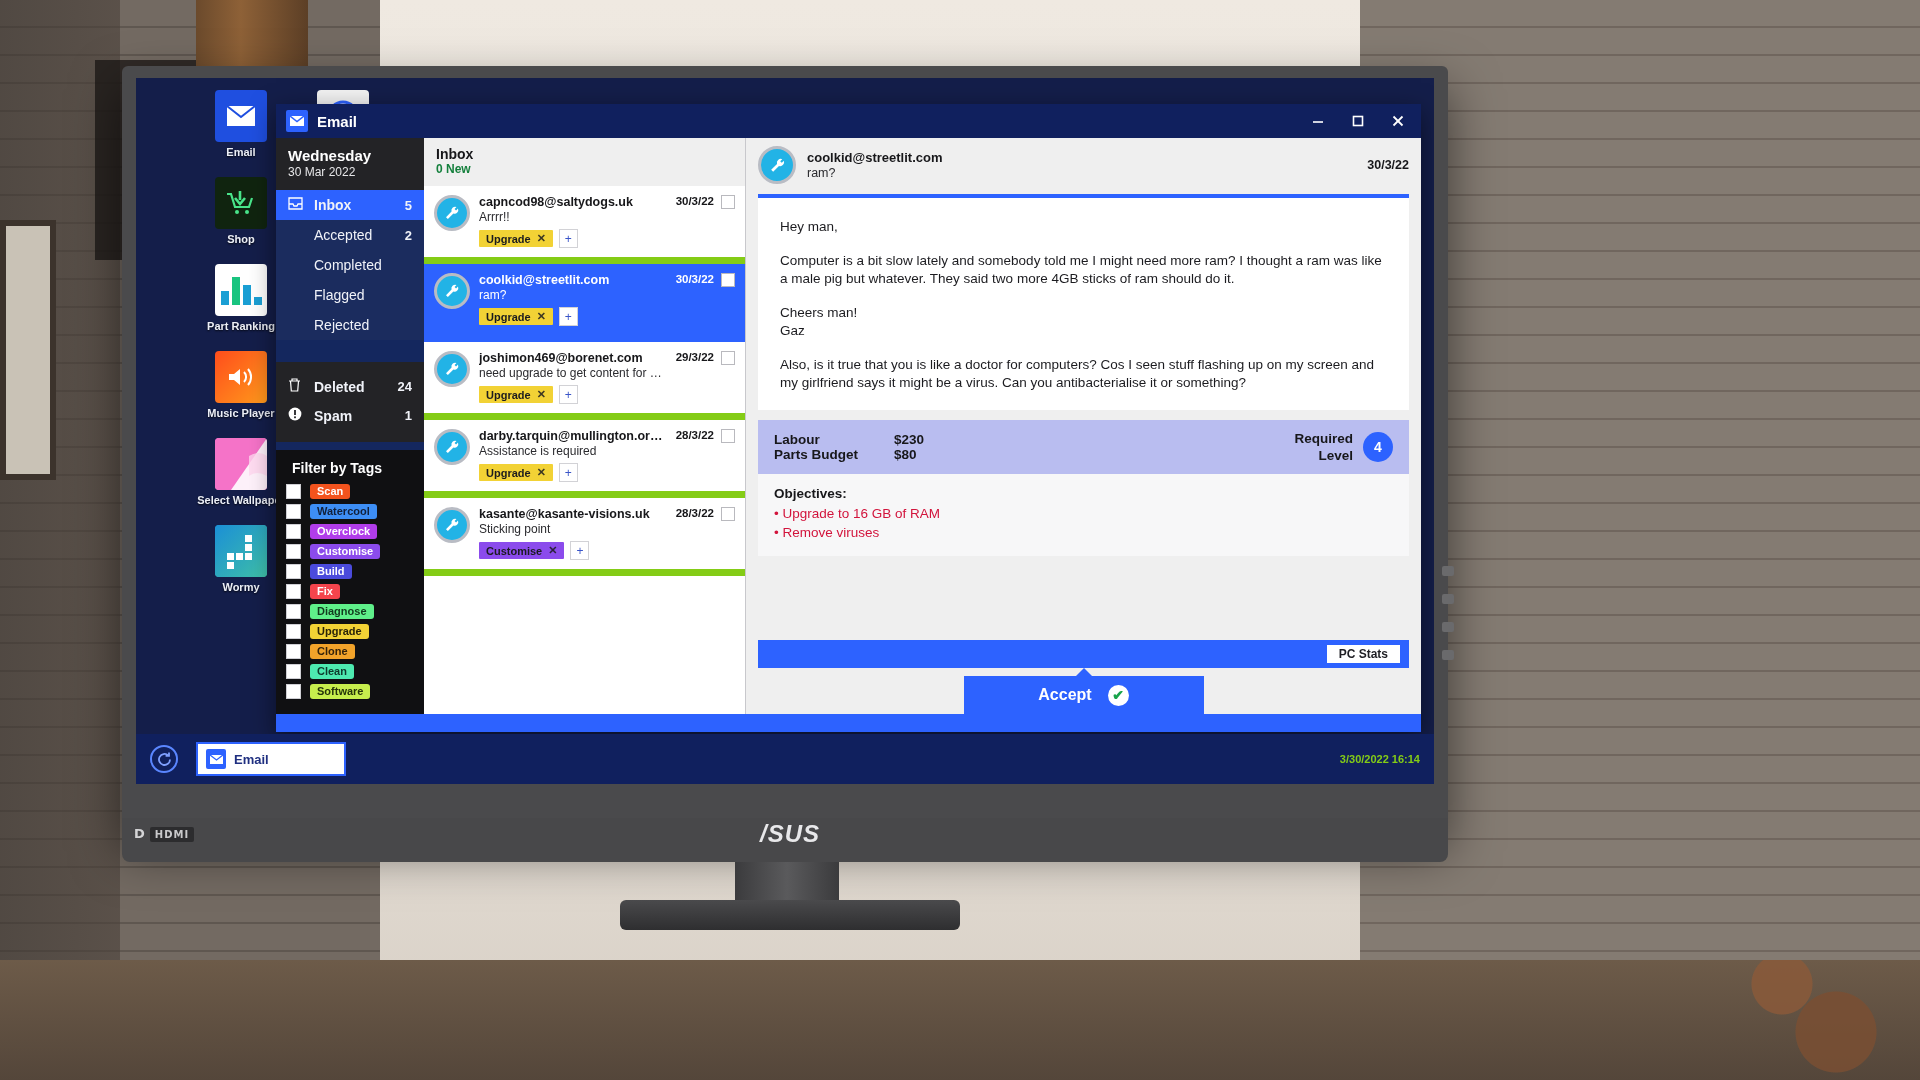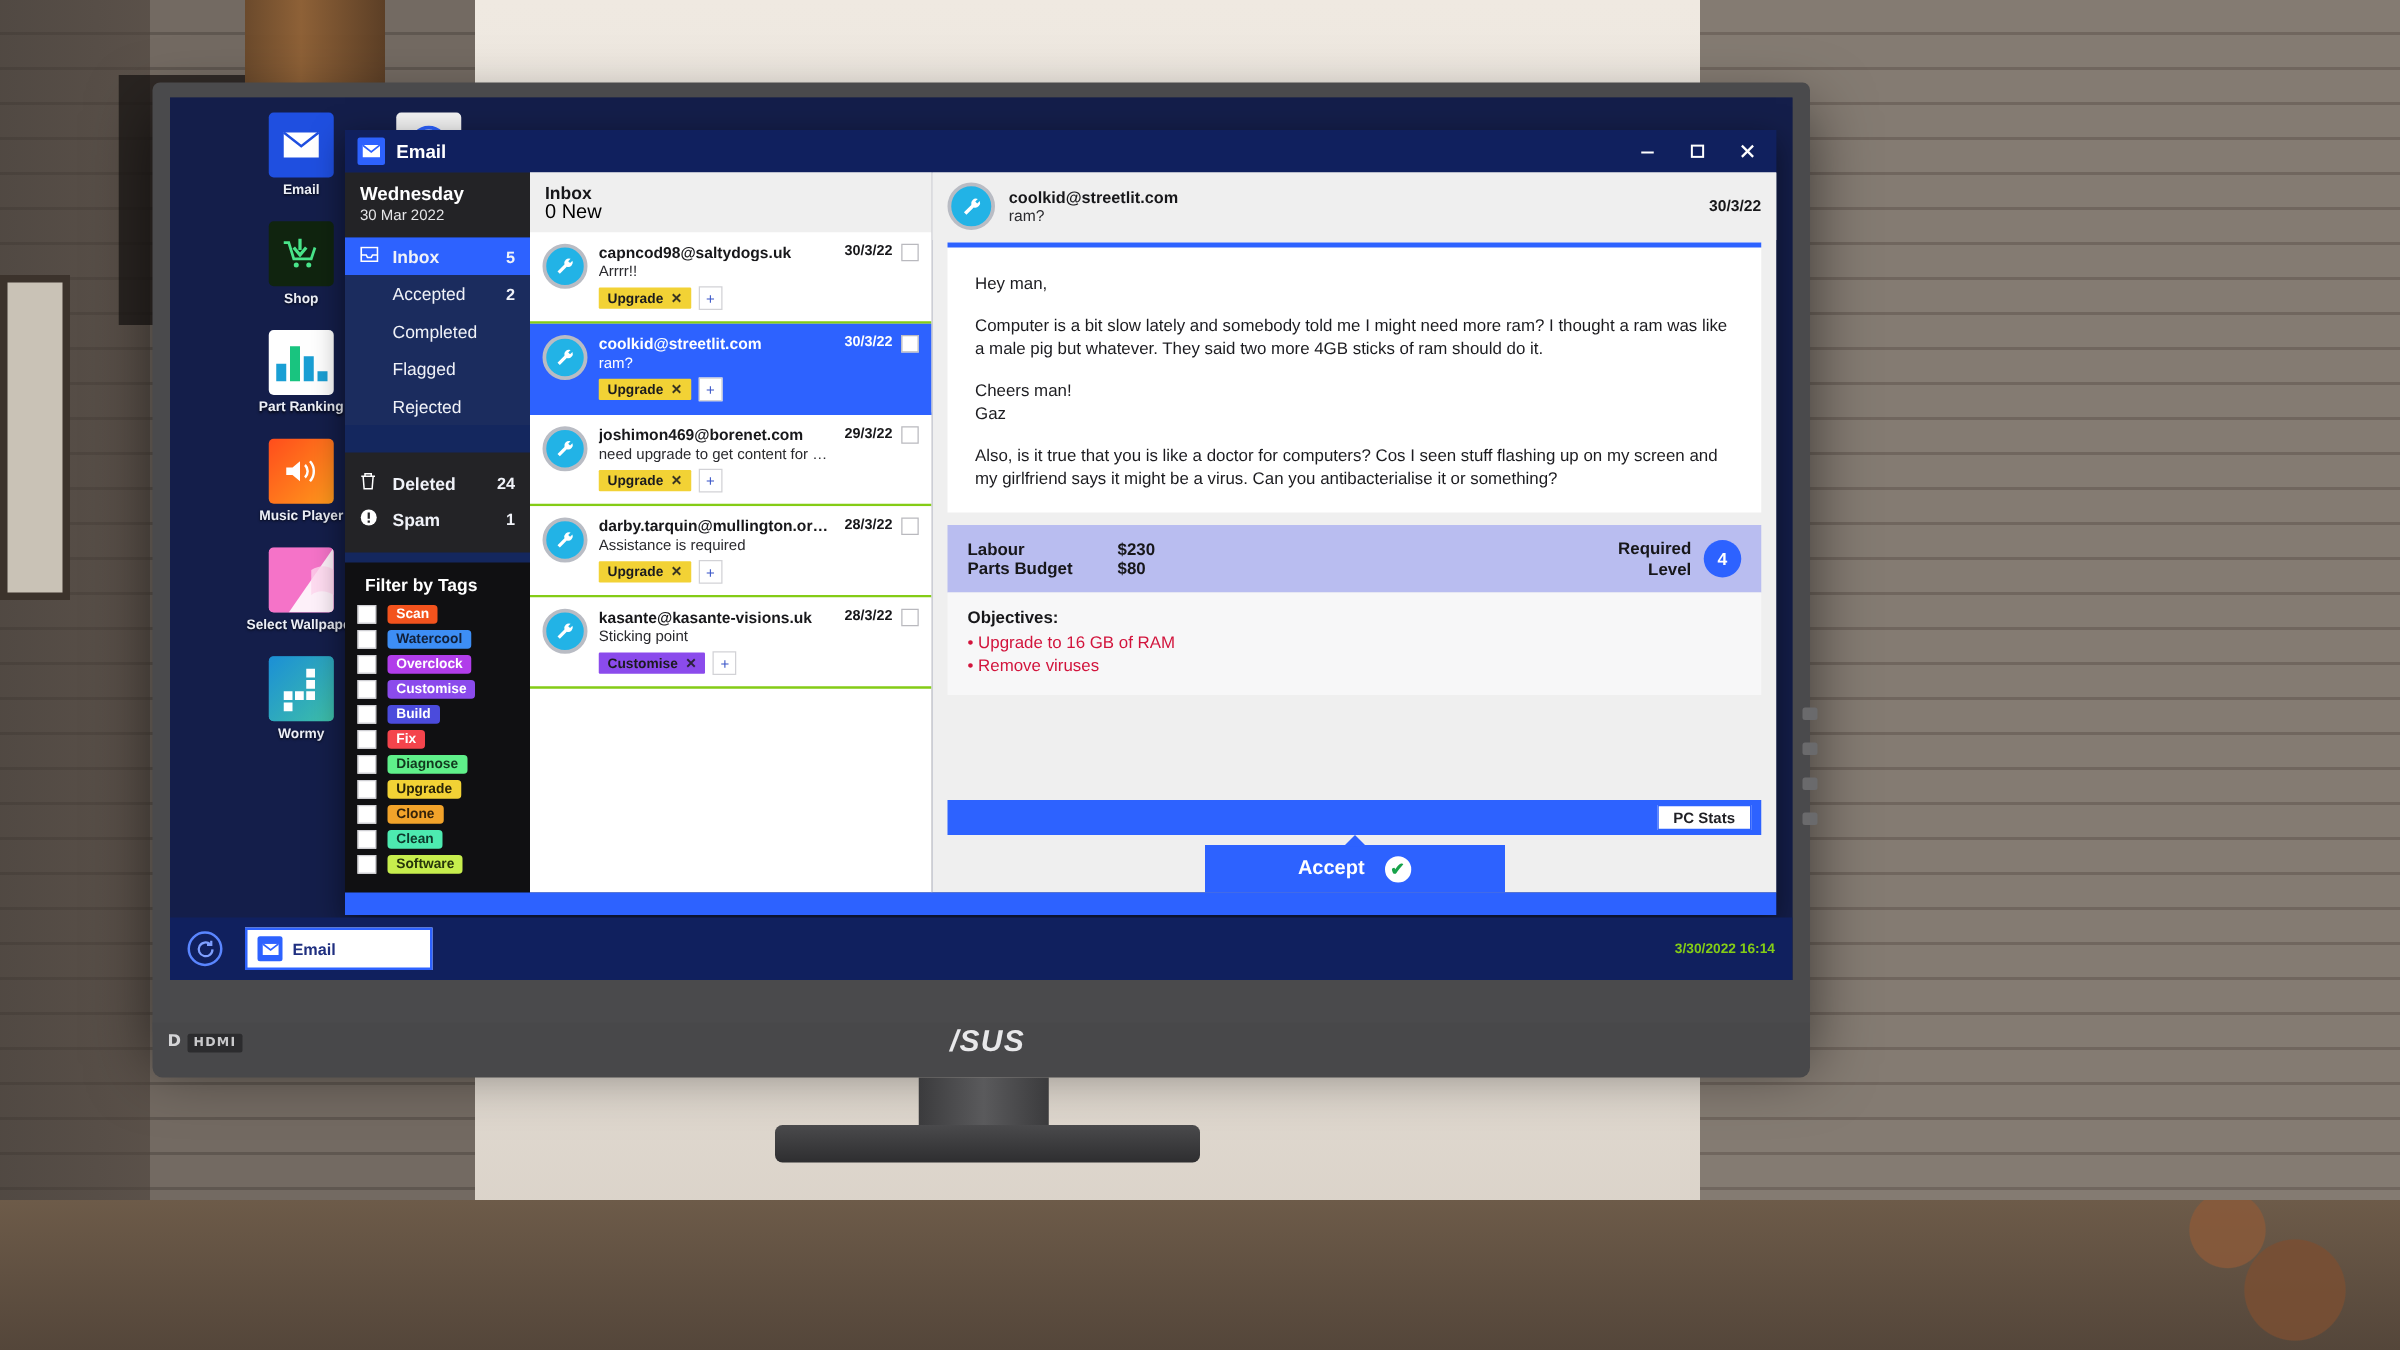--- a/index.html
+++ b/index.html
@@ -181,23 +181,23 @@
   }
   .tag-pill {
     font-size: 11px; font-weight:700; padding: 1px 7px 2px 7px; border-radius: 3px;
     color:#111; white-space:nowrap;
   }
 
   
   .list-pane { width: 322px; flex:0 0 322px; background:#fff; display:flex; flex-direction:column; border-right:1px solid #c8c8cc;}
   .list-head { background:#efefef; padding: 8px 12px 9px 12px; }
   .list-head .lh1 { font-size: 14px; font-weight:700; color:#17171a; line-height:16px;}
-  .list-head .lh2 { font-size: 16px; font-weight:400; color:#000000; line-height:15px;}
+  .list-head .lh2 { font-size: 12px; font-weight:700; color:#15803d; line-height:15px;}
   .mail-row {
-    display:flex; padding: 9px 10px 9px 10px; border-bottom:2px solid #84cc16; cursor:pointer;
+    display:flex; padding: 9px 10px 9px 10px; border-bottom:7px solid #84cc16; cursor:pointer;
     background:#fff;
   }
   .mail-row.selected { background:#2d62ff; }
   .mail-av {
     width: 36px; height: 36px; border-radius: 50%;
     background:#22b3e6; border: 3px solid #b9bcc4; flex:0 0 36px;
     display:flex; align-items:center; justify-content:center; margin-right: 9px;
   }
   .mail-av svg { width:18px; height:18px; }
   .mail-main { flex:1; min-width:0; }

